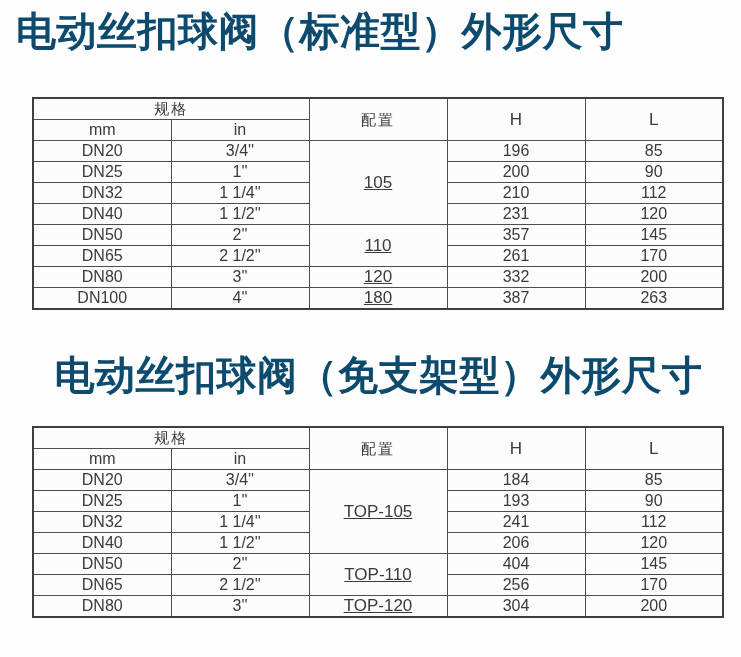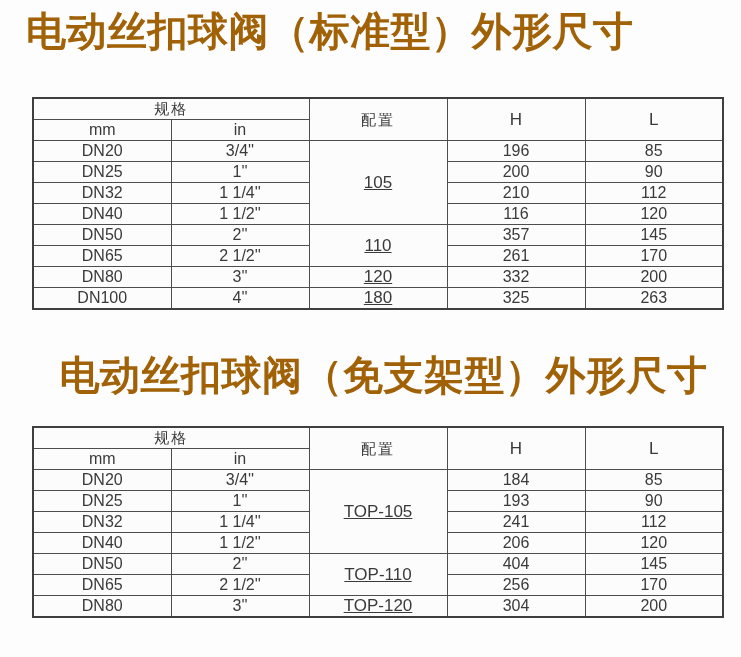--- a/index.html
+++ b/index.html
@@ -7,25 +7,25 @@
   body {
     width: 741px;
     height: 657px;
     background: #fdfdfd;
     font-family: "Liberation Sans", "DejaVu Sans", sans-serif;
     color: #3a3a3a;
     overflow: hidden;
   }
   .page { width: 741px; height: 657px; }
   .doc-title {
-    margin: 6px 0 0 26px;
+    margin: 6px 0 0 16px;
     font-size: 40px;
     line-height: 50px;
     font-weight: bold;
-    color: #a16207;
+    color: #0c4a6e;
     letter-spacing: 0.5px;
     white-space: nowrap;
   }
   .title-standard { margin-top: 6px; }
   .title-bracket-free { margin-top: 40px; text-align: center; }
   table.spec-table {
     border-collapse: collapse;
     table-layout: fixed;
     width: 690px;
     margin: 41px 0 0 32px;
@@ -93,21 +93,21 @@
       </tr>
       <tr>
         <td>DN32</td>
         <td>1 1/4''</td>
         <td>210</td>
         <td>112</td>
       </tr>
       <tr>
         <td>DN40</td>
         <td>1 1/2''</td>
-        <td>116</td>
+        <td>231</td>
         <td>120</td>
       </tr>
       <tr>
         <td>DN50</td>
         <td>2''</td>
         <td rowspan="2" class="config-cell">110</td>
         <td>357</td>
         <td>145</td>
       </tr>
       <tr>
@@ -120,21 +120,21 @@
         <td>DN80</td>
         <td>3''</td>
         <td class="config-cell">120</td>
         <td>332</td>
         <td>200</td>
       </tr>
       <tr>
         <td>DN100</td>
         <td>4''</td>
         <td class="config-cell">180</td>
-        <td>325</td>
+        <td>387</td>
         <td>263</td>
       </tr>
     </tbody>
   </table>
 
   <h1 class="doc-title title-bracket-free">电动丝扣球阀（免支架型）外形尺寸</h1>
 
   <table class="spec-table second">
     <colgroup>
         <col>

